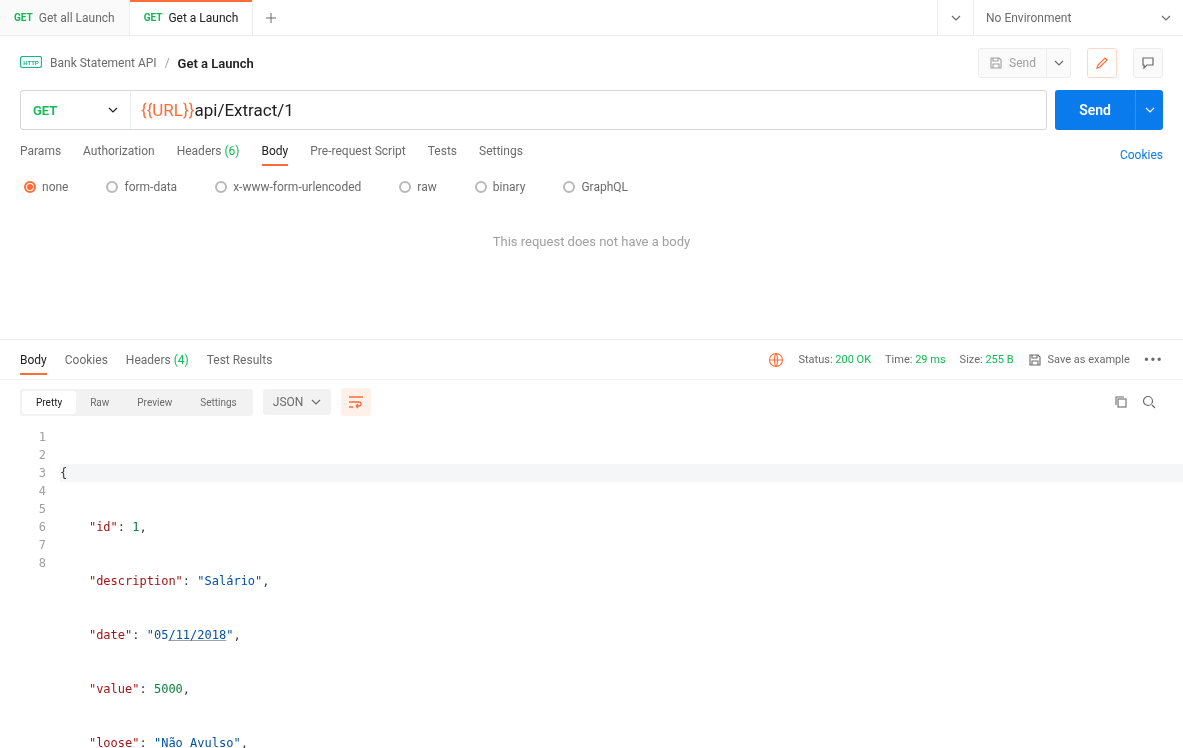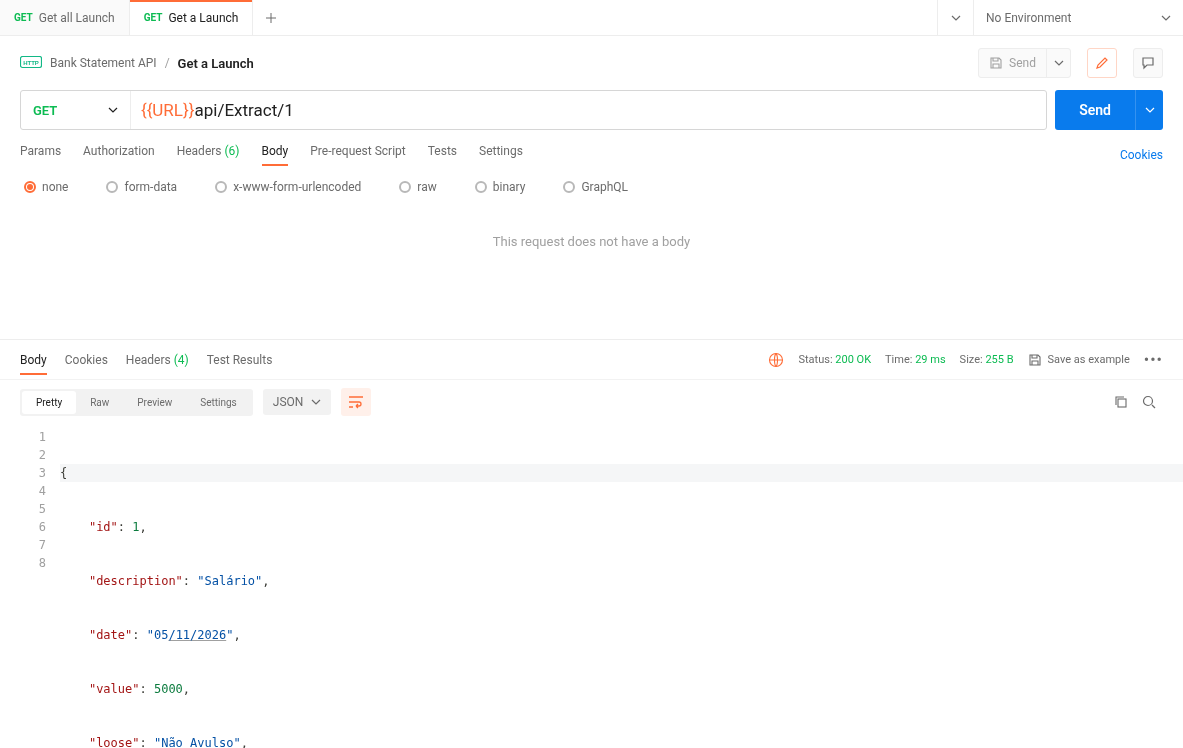--- a/index.html
+++ b/index.html
@@ -288,19 +288,19 @@
     <div>4</div>
     <div>5</div>
     <div>6</div>
     <div>7</div>
     <div>8</div>
   </div>
   <div class="code">
     <div class="line active"><span class="tok-b">{</span></div>
     <div class="line">    <span class="tok-k">"id"</span><span class="tok-p">: </span><span class="tok-n">1</span><span class="tok-p">,</span></div>
     <div class="line">    <span class="tok-k">"description"</span><span class="tok-p">: </span><span class="tok-s">"Salário"</span><span class="tok-p">,</span></div>
-    <div class="line">    <span class="tok-k">"date"</span><span class="tok-p">: </span><span class="tok-s">"05</span><span class="tok-s underline">/11/2026</span><span class="tok-s">"</span><span class="tok-p">,</span></div>
+    <div class="line">    <span class="tok-k">"date"</span><span class="tok-p">: </span><span class="tok-s">"05</span><span class="tok-s underline">/11/2018</span><span class="tok-s">"</span><span class="tok-p">,</span></div>
     <div class="line">    <span class="tok-k">"value"</span><span class="tok-p">: </span><span class="tok-n">5000</span><span class="tok-p">,</span></div>
     <div class="line">    <span class="tok-k">"loose"</span><span class="tok-p">: </span><span class="tok-s">"Não Avulso"</span><span class="tok-p">,</span></div>
     
     
   </div>
 </div>
 
 </body></html>

